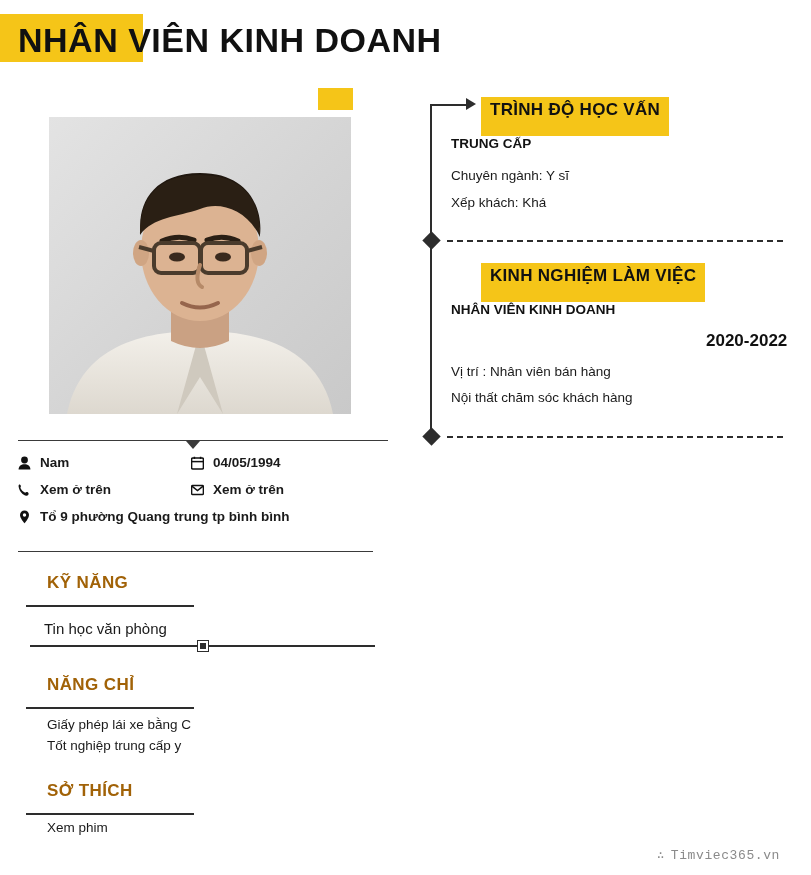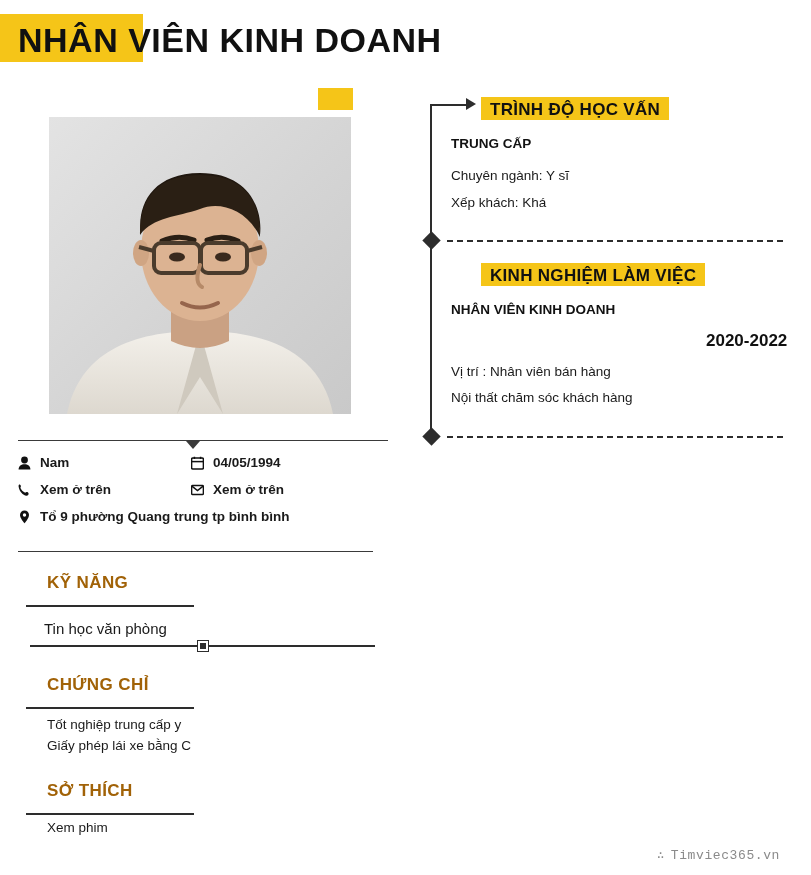--- a/index.html
+++ b/index.html
@@ -173,21 +173,21 @@
     position: absolute;
     left: 447px;
     width: 336px;
     border-top: 2px dashed #2d2d2d;
     height: 0;
   }
 
   .hl-title {
     position: absolute;
     display: inline-block;
-    padding: 3px 9px 0 9px;
+    padding: 3px 9px 16px 9px;
     background: #f5c518;
     font-size: 17px;
     font-weight: bold;
     letter-spacing: 0.3px;
     color: #111;
     white-space: nowrap;
   }
   .r-sub {
     position: absolute;
     font-size: 13.5px;
@@ -349,28 +349,28 @@
 </div>
 
 <div class="skill-wrap">
   <div class="skill-label">Tin học văn phòng</div>
   <div class="skill-track">
     <div class="skill-knob"></div>
   </div>
 </div>
 
 <div style="position:absolute;left:47px;top:675px;">
-  <div class="sec-head">CHỨNG CHỈ</div>
+  <div class="sec-head">NĂNG CHỈ</div>
 </div>
 <div style="position:absolute;left:26px;top:702px;">
   <div class="sec-underline" style="width:168px;"></div>
 </div>
 <div style="position:absolute;left:47px;top:715px;">
+  <div class="body-line">Giấy phép lái xe bằng C</div>
   <div class="body-line">Tốt nghiệp trung cấp y</div>
-  <div class="body-line">Giấy phép lái xe bằng C</div>
 </div>
 
 <div style="position:absolute;left:47px;top:781px;">
   <div class="sec-head">SỞ THÍCH</div>
 </div>
 <div style="position:absolute;left:26px;top:808px;">
   <div class="sec-underline" style="width:168px;"></div>
 </div>
 <div style="position:absolute;left:47px;top:818px;">
   <div class="body-line">Xem phim</div>

